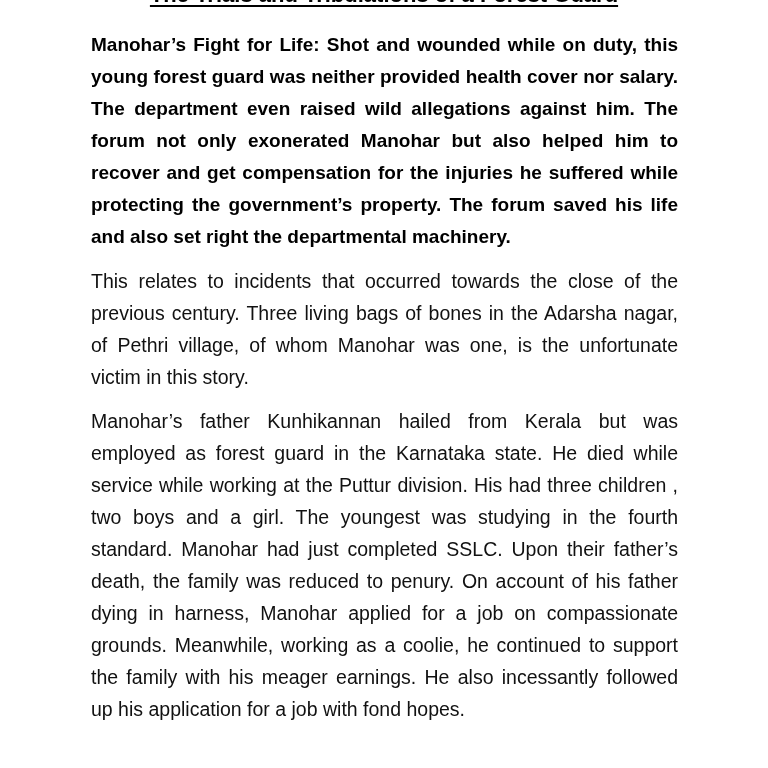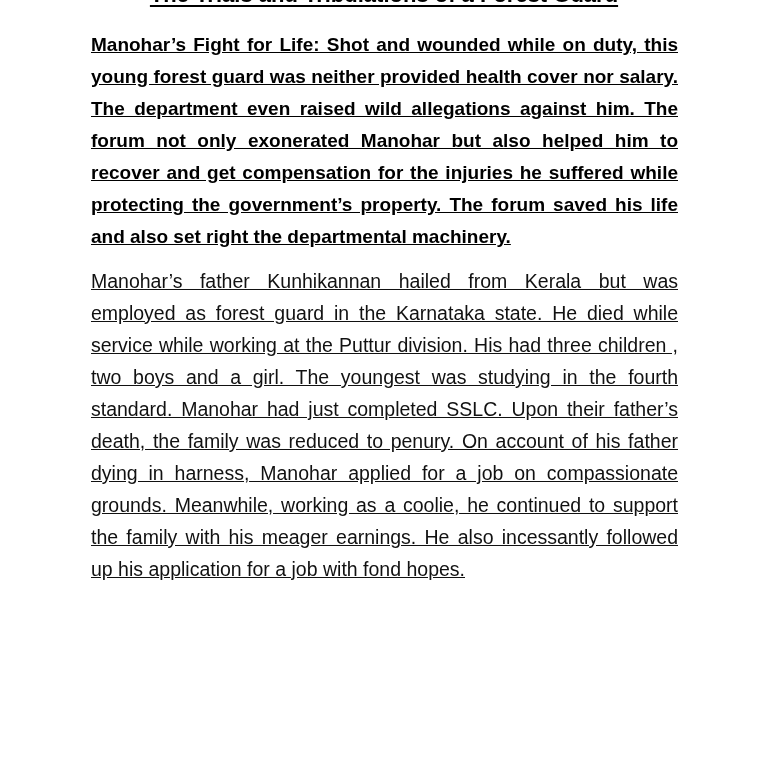--- a/index.html
+++ b/index.html
@@ -44,21 +44,20 @@
       left: 91px;
       top: 29px;
       width: 587px;
     }
     p {
       margin: 0;
       text-align: justify;
       font-size: 19.5px;
       line-height: 32px;
       letter-spacing: 0;
-      text-decoration: underline;
     }
     p.lead {
       font-weight: bold;
       font-size: 19px;
       margin-bottom: 12px;
     }
     p.body {
       margin-bottom: 12px;
       font-size: 19.5px;
       color: #111;
@@ -66,15 +65,16 @@
   </style>
 </head>
 <body>
 
 <div class="page">
   <div class="title">
     <span>The Trials and Tribulations of a Forest Guard</span>
   </div>
   <div class="content">
     <p class="lead">Manohar’s Fight for Life: Shot and wounded while on duty, this young forest guard was neither provided health cover nor salary. The department even raised wild allegations against him. The forum not only exonerated Manohar but also helped him to recover and get compensation for the injuries he suffered while protecting the government’s property. The forum saved his life and also set right the departmental machinery.</p>
+    <p class="body">This relates to incidents that occurred towards the close of the previous century. Three living bags of bones in the Adarsha nagar, of Pethri village, of  whom Manohar was one, is the unfortunate victim in this story.</p>
     <p class="body">Manohar’s father Kunhikannan hailed from Kerala but was employed as forest guard in the Karnataka state. He died while service while working at the Puttur division. His had three children , two boys and a girl. The youngest was studying in the fourth standard. Manohar had just completed SSLC. Upon their father’s death, the family was reduced to penury. On account of his father dying in harness, Manohar applied for a job  on compassionate grounds. Meanwhile, working as a coolie, he continued to support the family with his meager earnings. He also incessantly followed up his application for a job with fond hopes.</p>
   </div>
 </div>
 
 </body></html>

